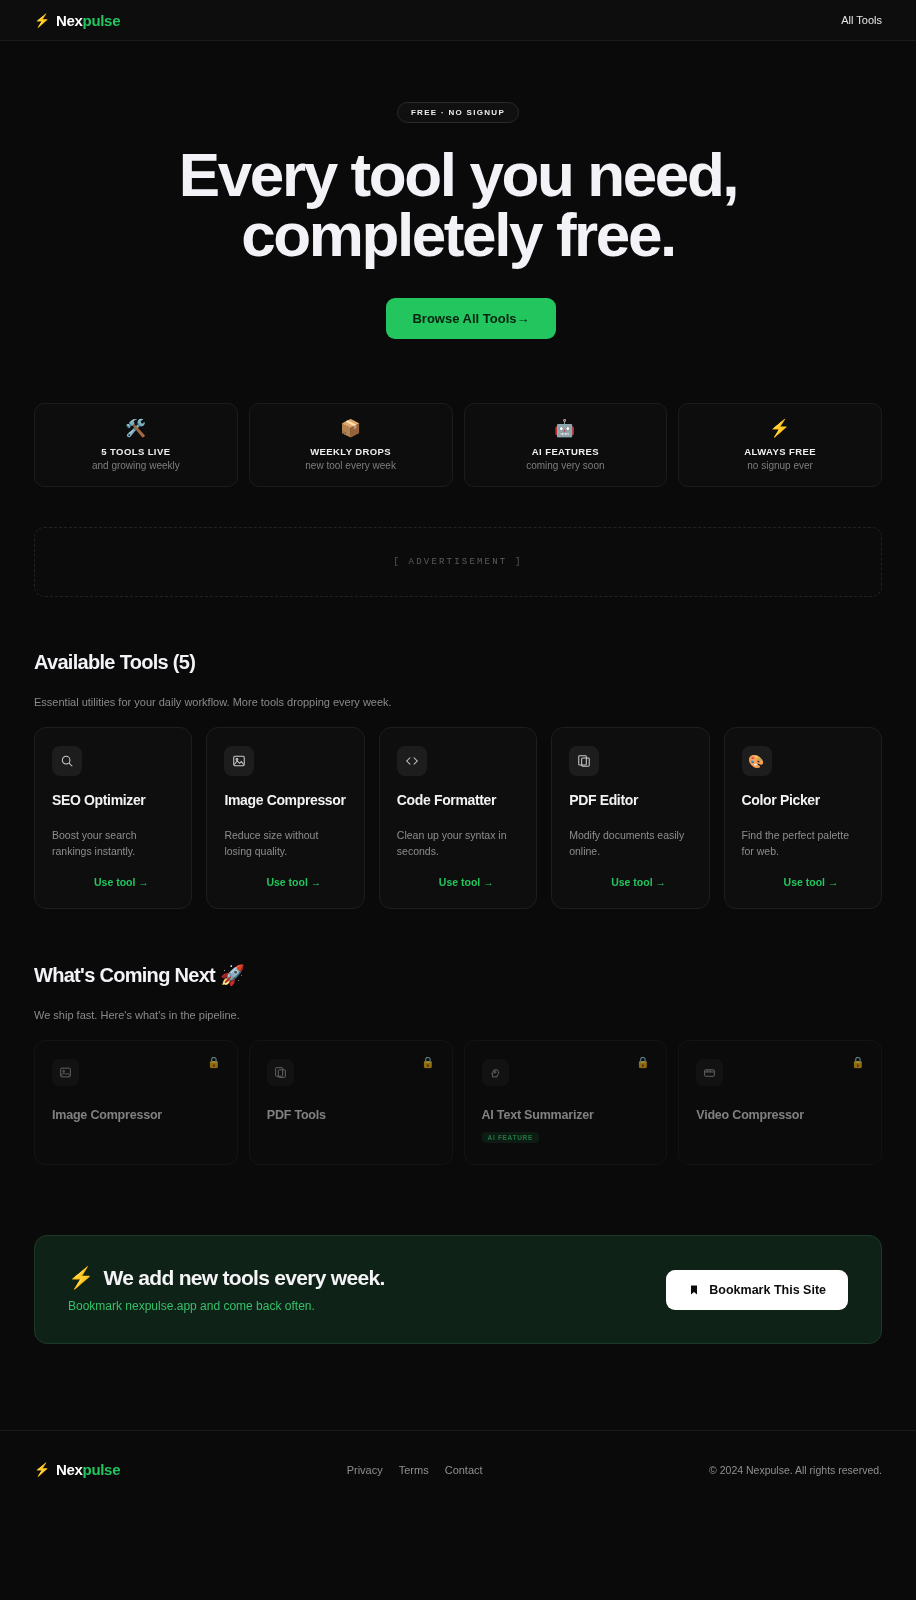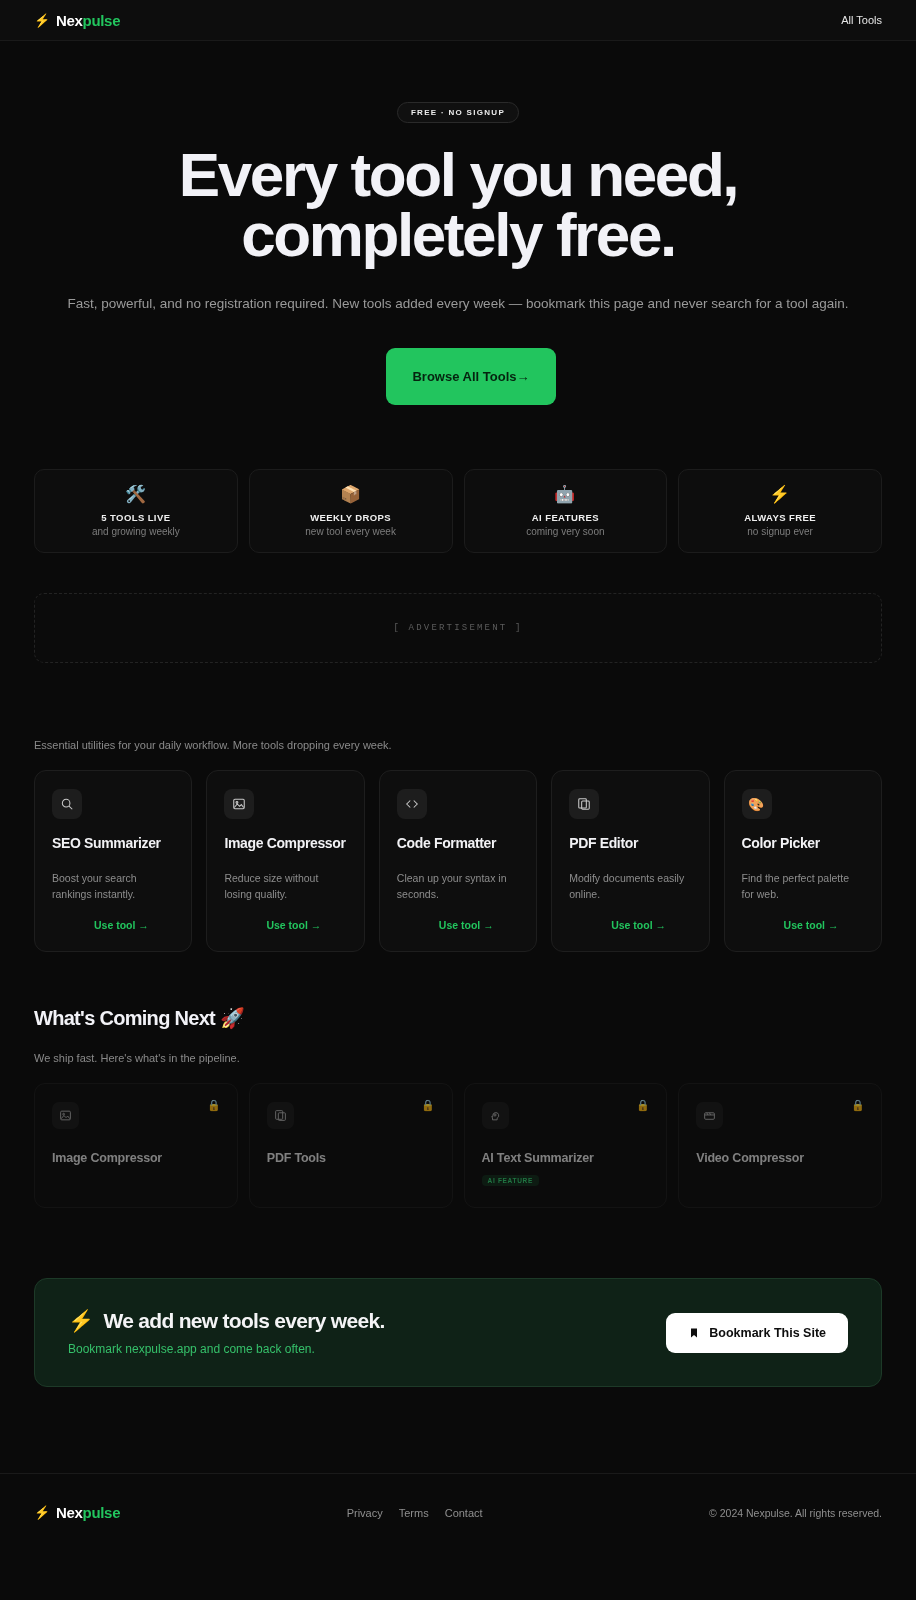--- a/index.html
+++ b/index.html
@@ -58,21 +58,21 @@
   }
   .cta-primary {
     display: inline-flex;
     align-items: center;
     gap: 0;
     margin-top: 34px;
     background: #22c55e;
     color: #05240f;
     border: none;
     border-radius: 9px;
-    padding: 21px 26px;
+    padding: 13px 26px;
     font-size: 13px;
     font-weight: 700;
     font-family: inherit;
     cursor: pointer;
     margin-left: 26px;
   }
 
   
   .stats-row {
     display: grid;
@@ -283,21 +283,20 @@
   <div class="logo">
     <span class="bolt">⚡</span>
     <span><span class="nex">Nex</span><span class="pulse">pulse</span></span>
   </div>
   <a class="nav-link" href="#">All Tools</a>
 </header>
 
 <section class="hero">
   <div class="badge-pill">FREE · NO SIGNUP</div>
   <h1>Every tool you need, completely free.</h1>
-  <p class="hero-sub">Fast, powerful, and no registration required. New tools added every week — bookmark this page and never search for a tool again.</p>
   <button class="cta-primary">
     <span>Browse All Tools</span>
     <span>→</span>
   </button>
 </section>
 
 <section class="stats-row">
   <div class="stat-card">
     <div class="stat-emoji">🛠️</div>
     <div class="stat-label">5 TOOLS LIVE</div>
@@ -318,32 +317,33 @@
     <div class="stat-label">ALWAYS FREE</div>
     <div class="stat-sub">no signup ever</div>
   </div>
 </section>
 
 <div class="ad-slot">
   <span>[ ADVERTISEMENT ]</span>
 </div>
 
 <section class="section">
+  <h2 class="section-title">Available Tools (5)</h2>
   <p class="section-sub">Essential utilities for your daily workflow. More tools dropping every week.</p>
 
   <div class="tools-grid">
 
     <div class="tool-card">
       <div class="tool-icon">
         <svg viewBox="0 0 24 24">
             <circle cx="10.5" cy="10.5" r="6.5"></circle>
             <line x1="15.5" y1="15.5" x2="21" y2="21"></line>
           </svg>
       </div>
-      <div class="tool-name">SEO Summarizer</div>
+      <div class="tool-name">SEO Optimizer</div>
       <div class="tool-desc">Boost your search rankings instantly.</div>
       <a class="tool-link" href="#">Use tool →</a>
     </div>
 
     <div class="tool-card">
       <div class="tool-icon">
         <svg viewBox="0 0 24 24">
             <rect x="3" y="4" width="18" height="16" rx="2"></rect>
             <circle cx="8.5" cy="9.5" r="1.6"></circle>
             <polyline points="4,18 9,12 13,16 16,13 20,18"></polyline>

